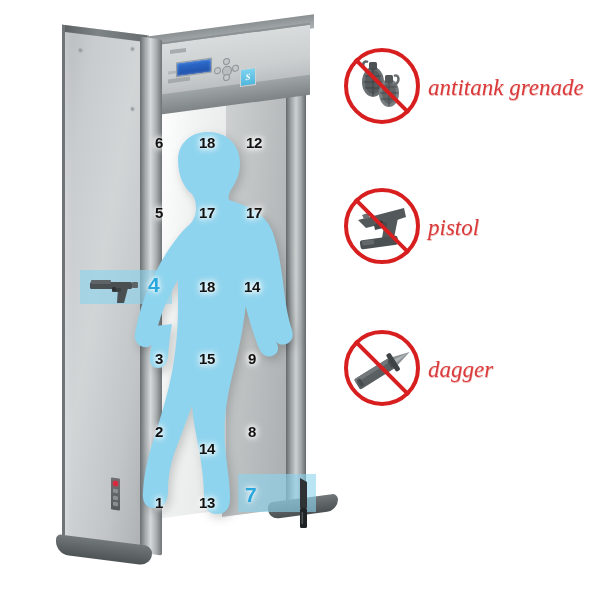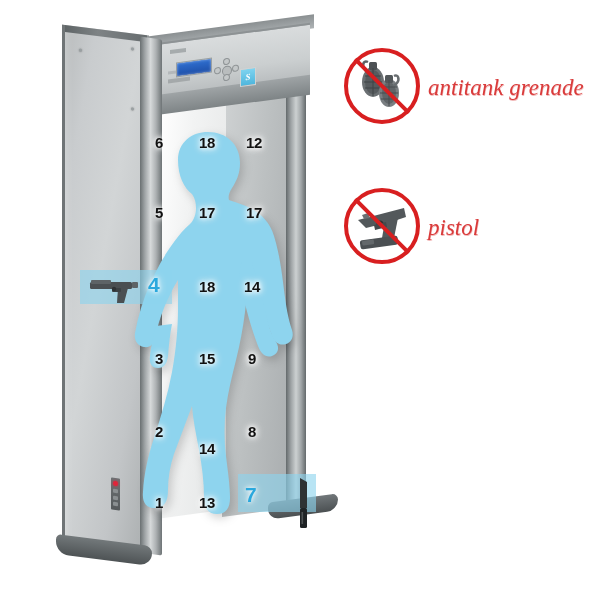--- a/index.html
+++ b/index.html
@@ -395,16 +395,37 @@
             <rect x="16" y="50" width="38" height="9" rx="2.5" transform="rotate(-8 35 54)" fill="#4b5053"></rect>
             <rect x="18" y="52" width="12" height="5" rx="1.5" transform="rotate(-8 24 54)" fill="#63686b"></rect>
           </g>
         </svg>
         <div class="ban-circle"></div>
         <div class="ban-slash"></div>
       </div>
       <div class="item-label">pistol</div>
     </div>
 
+    <div class="item item-3">
+      <div class="ban">
+        <svg class="ban-art" viewBox="0 0 76 76" xmlns="http://www.w3.org/2000/svg">
+          <g transform="rotate(-32 38 38)">
+
+            <rect x="8" y="33" width="44" height="12" rx="2" fill="#5a5f62"></rect>
+            <rect x="8" y="33" width="44" height="4" rx="1.5" fill="#73787b"></rect>
+            <rect x="10" y="35" width="4" height="8" fill="#474c4f"></rect>
+            <rect x="46" y="35" width="4" height="8" fill="#474c4f"></rect>
+
+            <path d="M52,34 L70,39 L52,44 Z" fill="#8e9396"></path>
+            <path d="M52,37 L68,39 L52,41 Z" fill="#aeb3b6"></path>
+
+            <rect x="48" y="29" width="5" height="20" rx="1.5" fill="#3e4346"></rect>
+          </g>
+        </svg>
+        <div class="ban-circle"></div>
+        <div class="ban-slash"></div>
+      </div>
+      <div class="item-label">dagger</div>
+    </div>
 
 
   </div>
 </div>
 
 </body></html>

